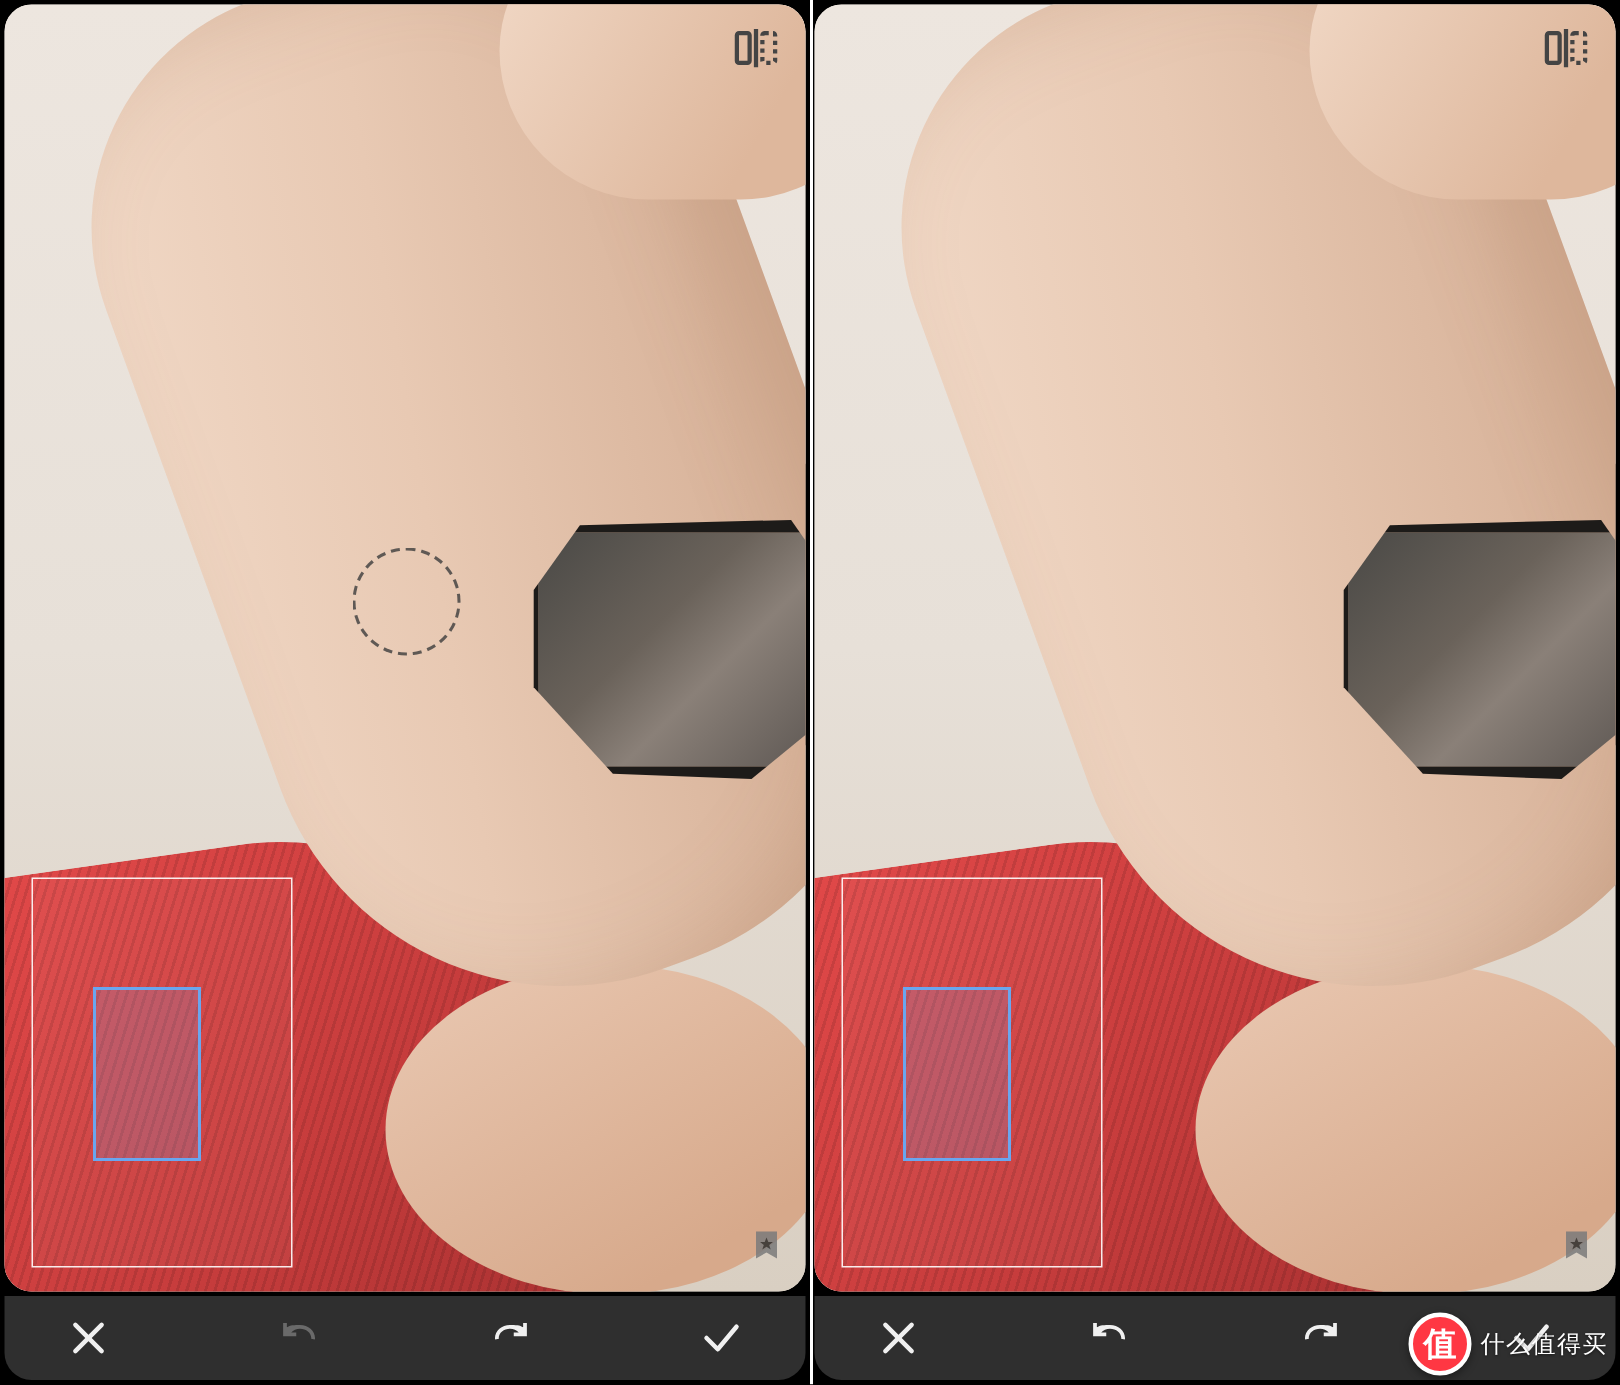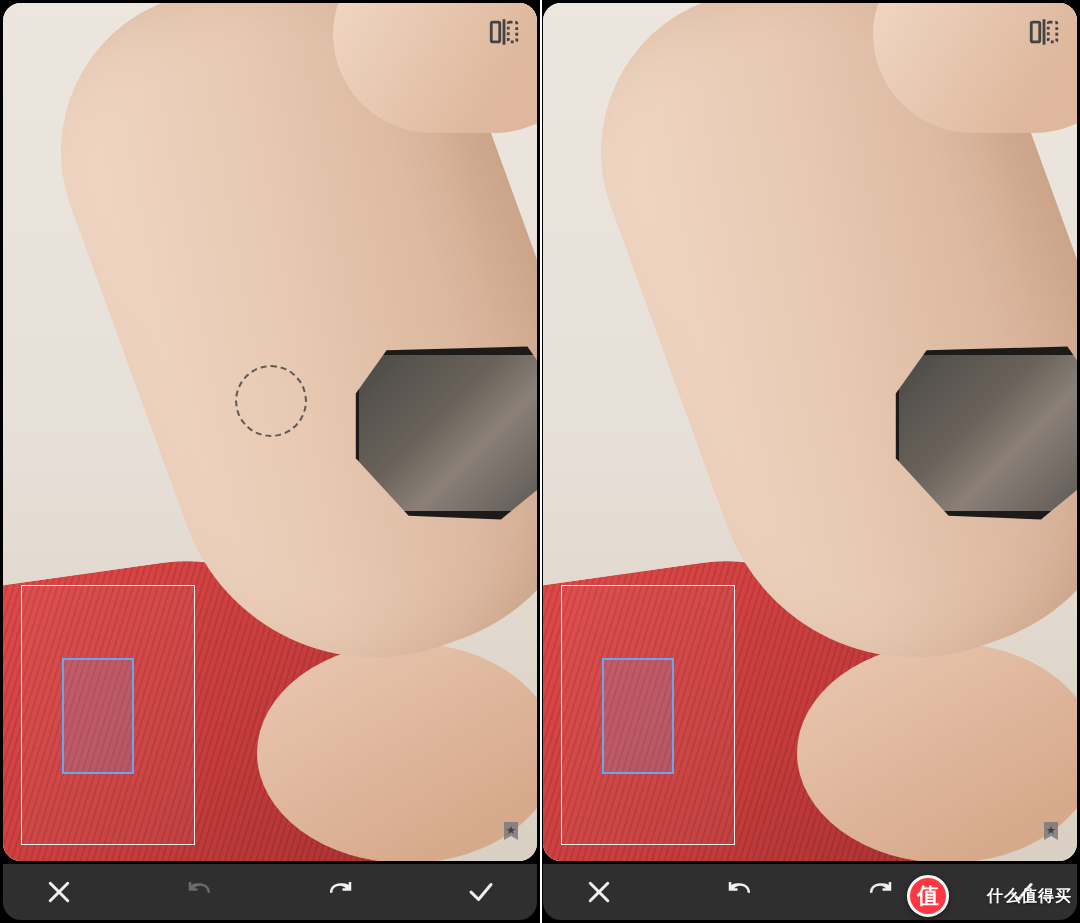--- a/index.html
+++ b/index.html
@@ -189,24 +189,23 @@
     width: 42px; height: 42px;
     border-radius: 50%;
     background: #ff3743;
     border: 3px solid #fff;
     display: flex; align-items: center; justify-content: center;
     color: #fff; font-weight: 700; font-size: 22px;
     box-shadow: 0 2px 6px rgba(0,0,0,0.4);
   }
   .watermark-text {
     font-size: 16px;
-    font-weight: 700;
+    font-weight: 400;
     letter-spacing: 1px;
     text-shadow: 0 1px 2px rgba(0,0,0,0.6);
-    margin-left: 32px;
   }
 
   .divider {
     position: absolute;
     top: 0; bottom: 0; left: 540px;
     width: 2px;
     background: #fff;
     z-index: 30;
   }
 </style>

